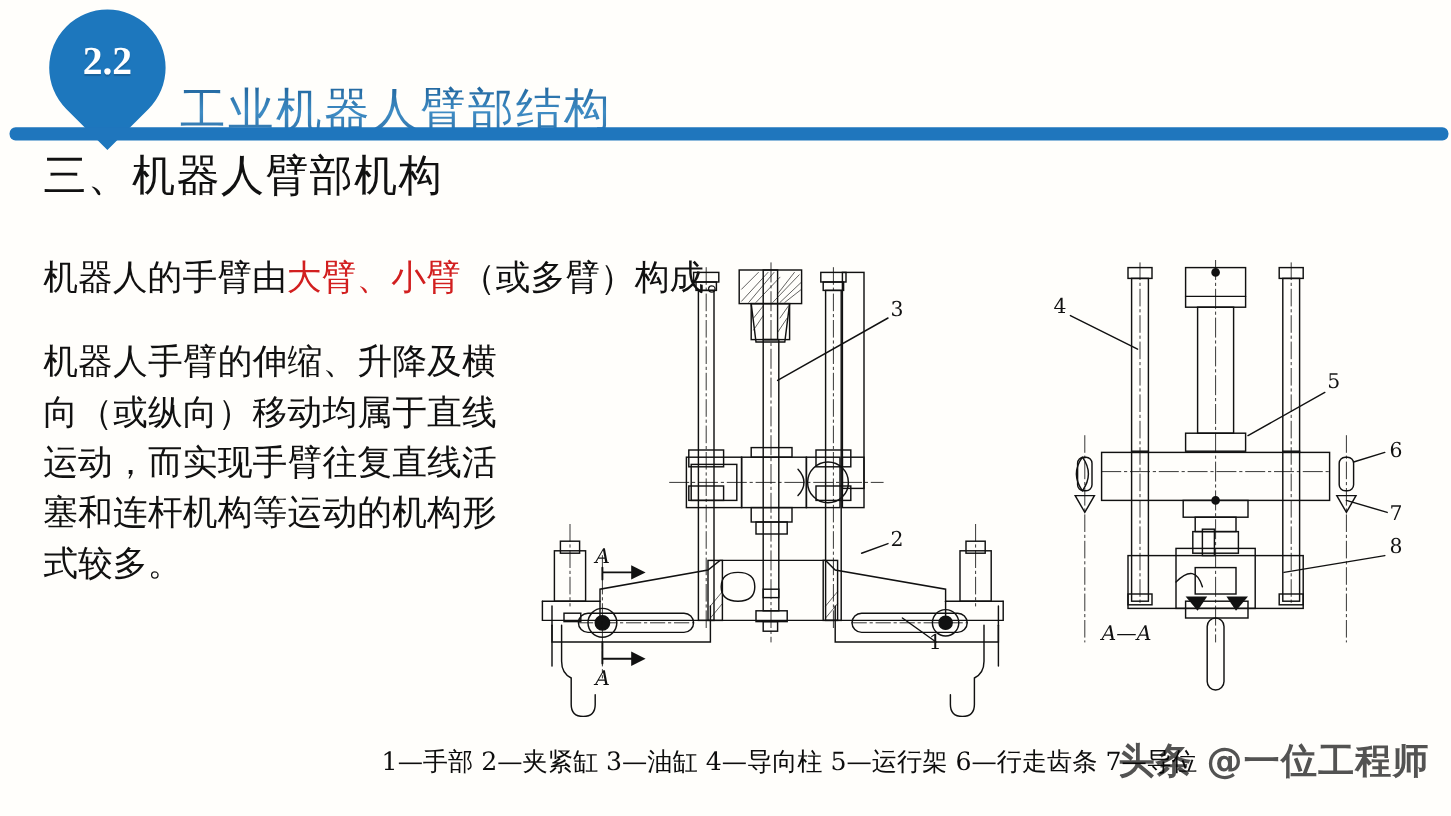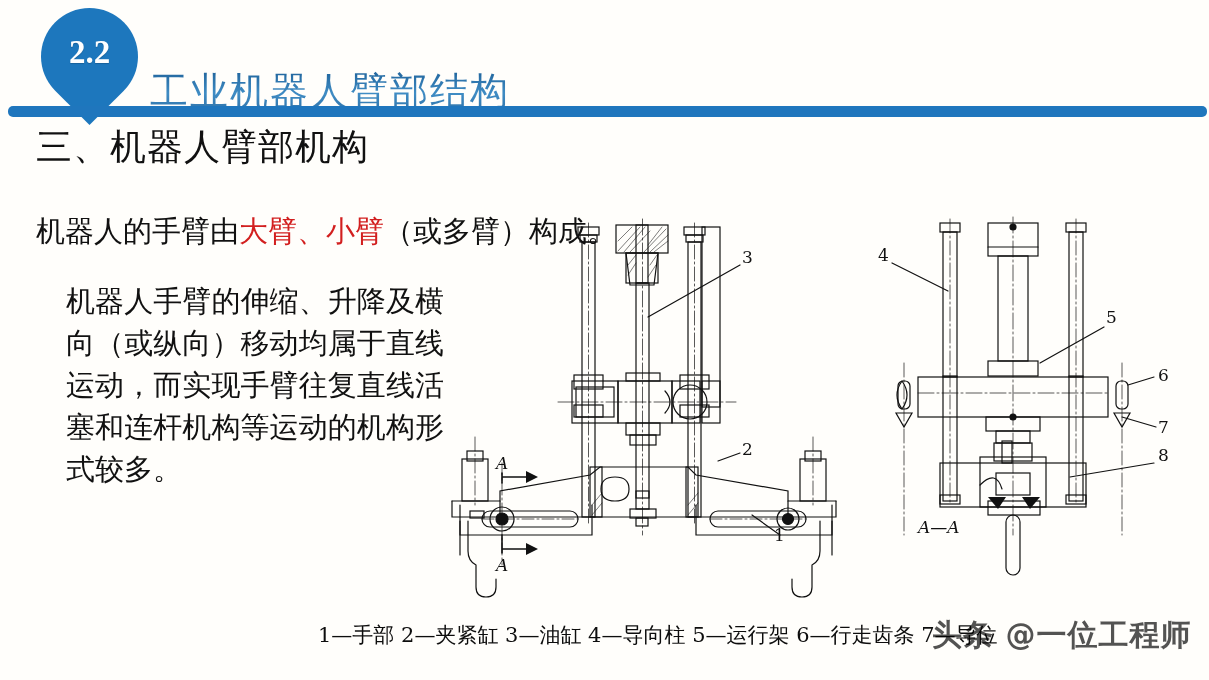--- a/index.html
+++ b/index.html
@@ -52,21 +52,20 @@
     font-family:"DejaVu Serif","Liberation Serif",serif;
   }
   .line-a{position:absolute;left:36px;top:128px;font-size:36px;line-height:38px;letter-spacing:1px;}
   .line-b{position:absolute;left:36px;top:168px;font-size:29px;line-height:38px;letter-spacing:0px;white-space:nowrap;margin-top:44px;}
   .hl{color:#d21f1f;}
   .head-1{position:absolute;left:36px;top:230px;font-size:27px;line-height:36px;font-weight:bold;letter-spacing:1px;}
   .para{
     position:absolute;left:36px;top:280px;width:378px;
     font-size:29px;line-height:42px;letter-spacing:0px;
     text-align:justify;
-    margin-left:30px;
   }
 
   
   .figure{position:absolute;left:440px;top:205px;width:760px;height:405px;}
   .figure svg{display:block;}
 
   
   .caption{
     position:absolute;left:318px;top:620px;
     font-size:21px;line-height:30px;color:#0d0d0d;white-space:nowrap;

